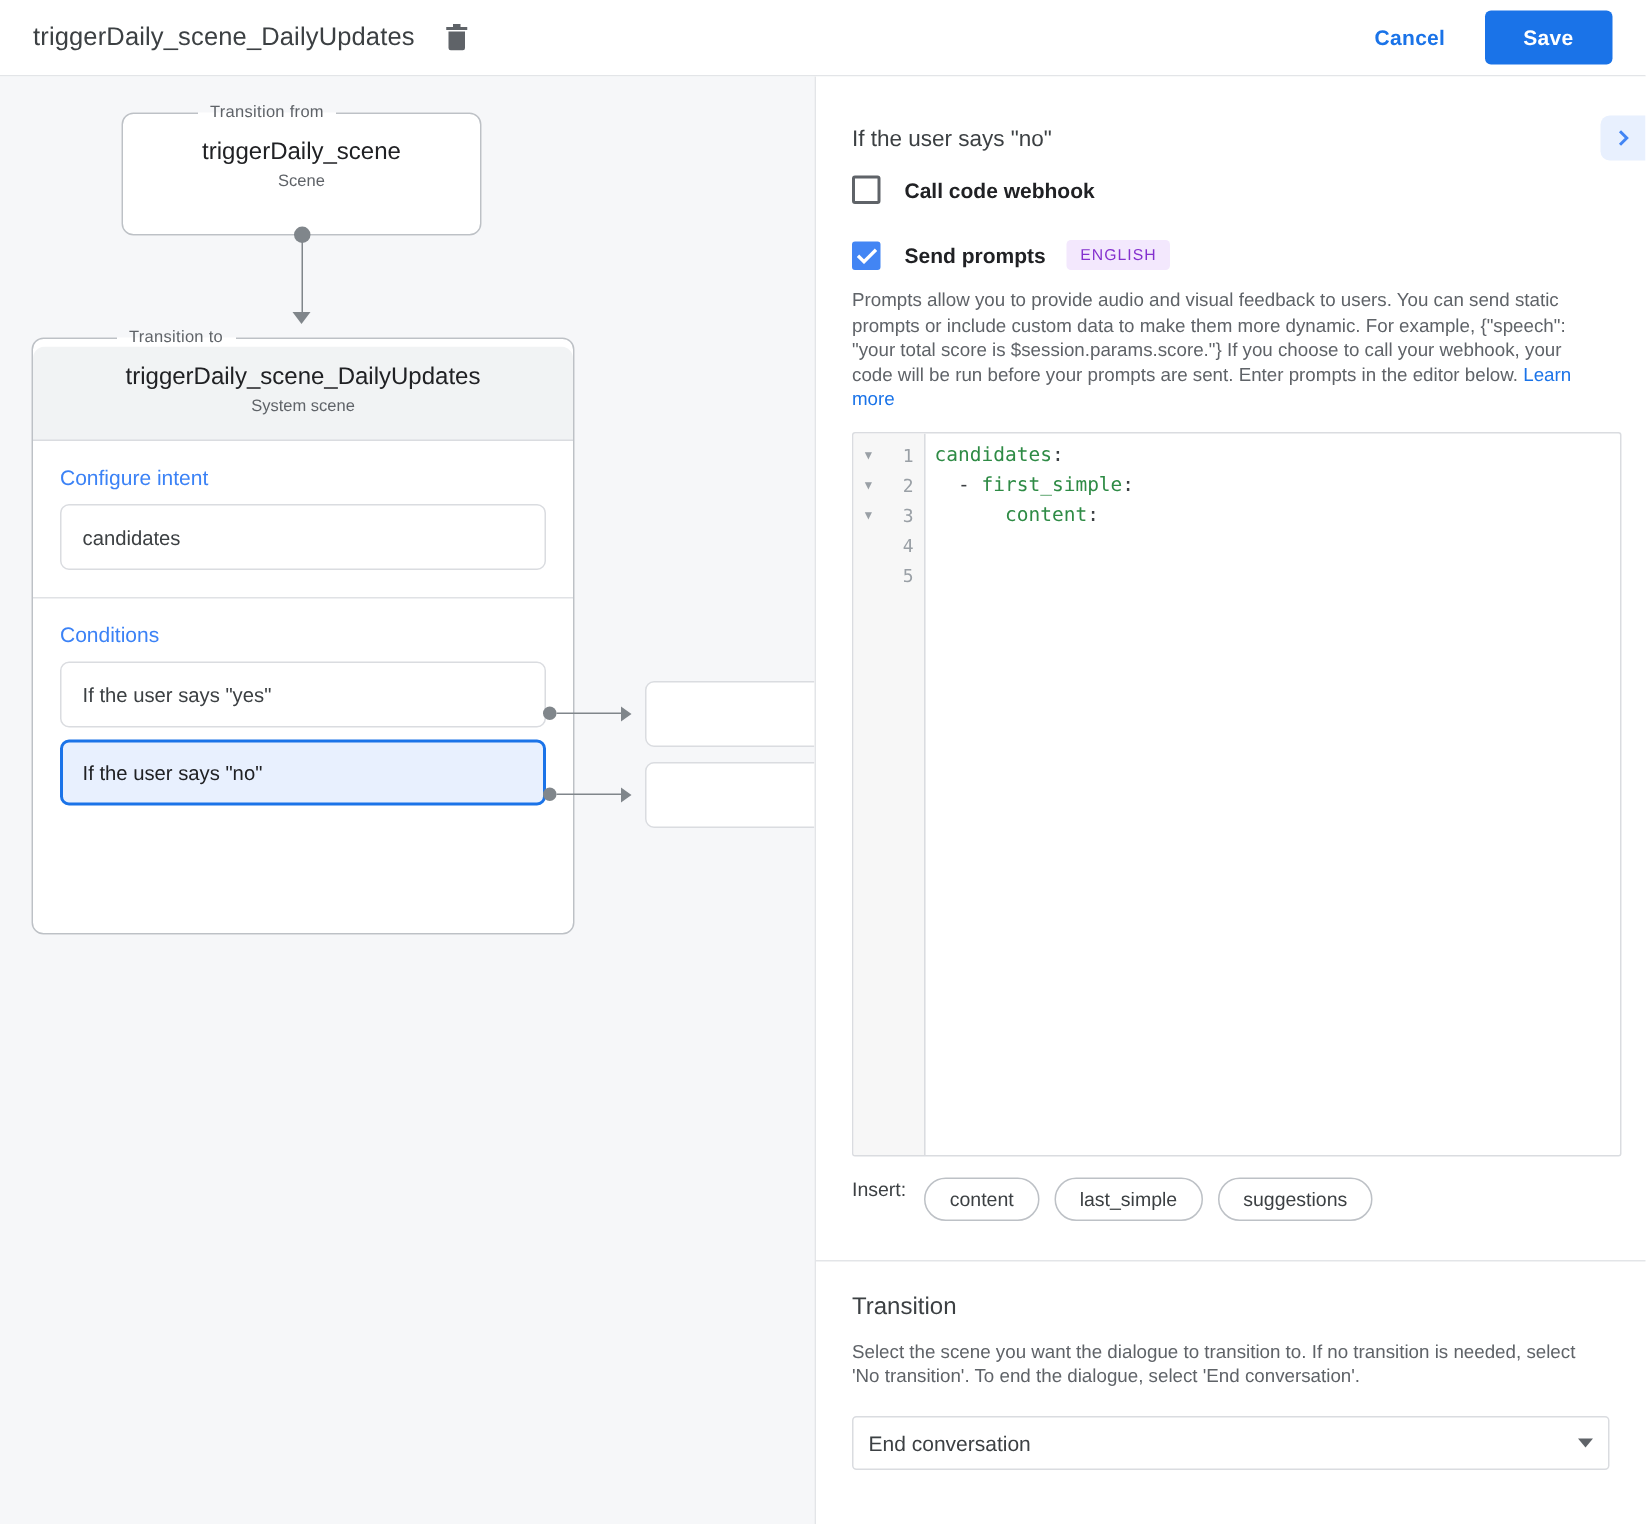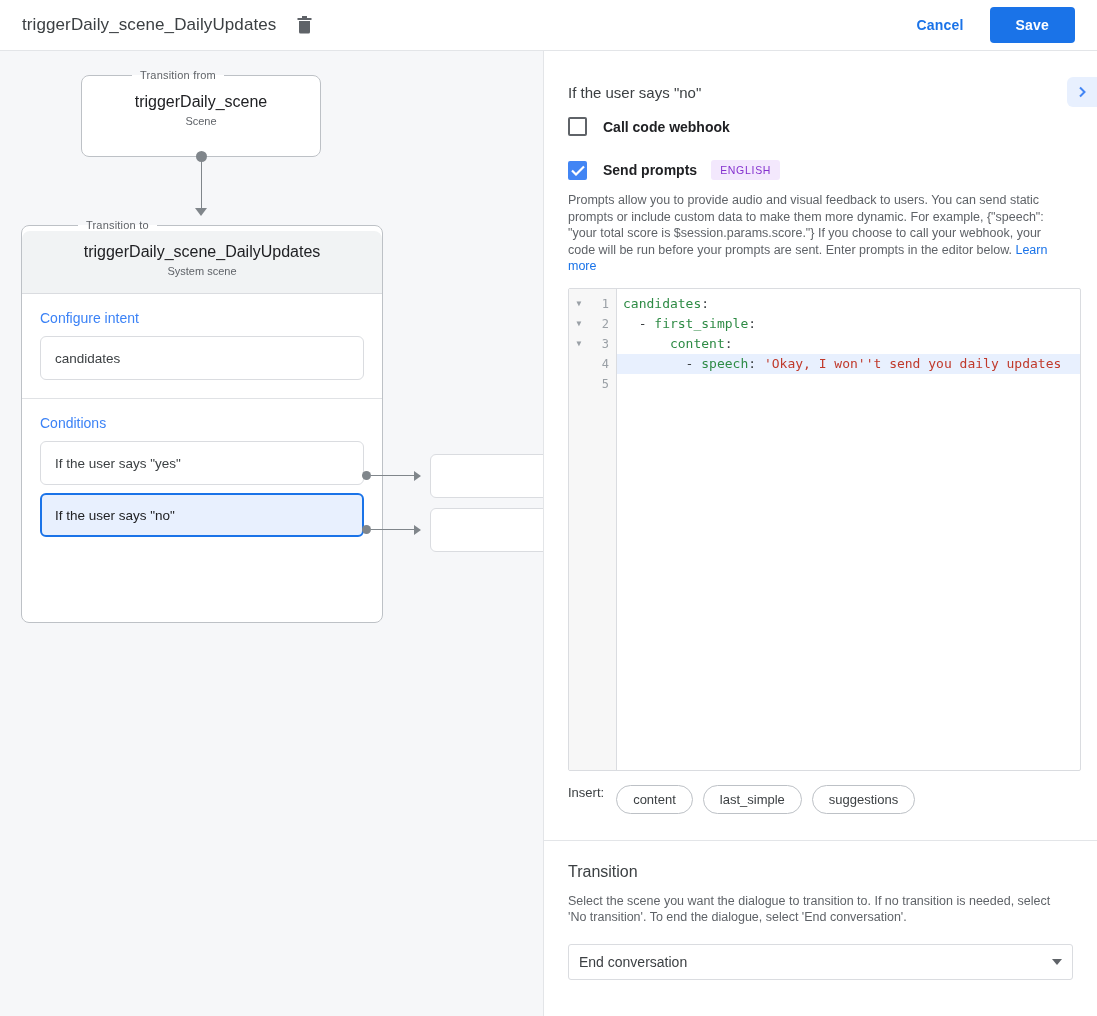--- a/index.html
+++ b/index.html
@@ -310,21 +310,20 @@
         </div>
         <div class="gut-row">
           <div class="fold empty">▼</div>
           <div class="lnum">5</div>
         </div>
       </div>
     <div class="code" id="code">
         <div class="code-line"><span class="k">candidates</span><span class="p">:</span></div>
         <div class="code-line"><span class="p">  - </span><span class="k">first_simple</span><span class="p">:</span></div>
         <div class="code-line"><span class="p">      </span><span class="k">content</span><span class="p">:</span></div>
-        <div class="code-line hl"><span class="p">        - </span><span class="k">speech</span><span class="p">: </span><span class="s">'Okay, I won''t send you daily updates</span></div>
         <div class="code-line"></div>
       </div>
   </div>
 
   <div class="insert-row">
     <div class="insert-label">Insert:</div>
     <button class="chip">content</button>
     <button class="chip">last_simple</button>
     <button class="chip">suggestions</button>
   </div>

